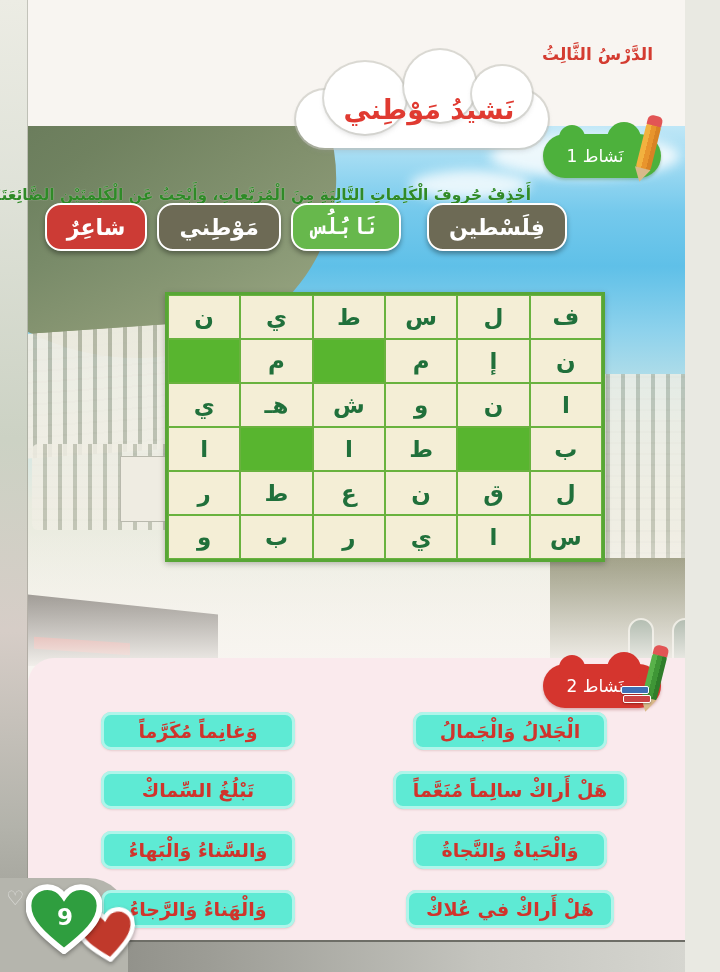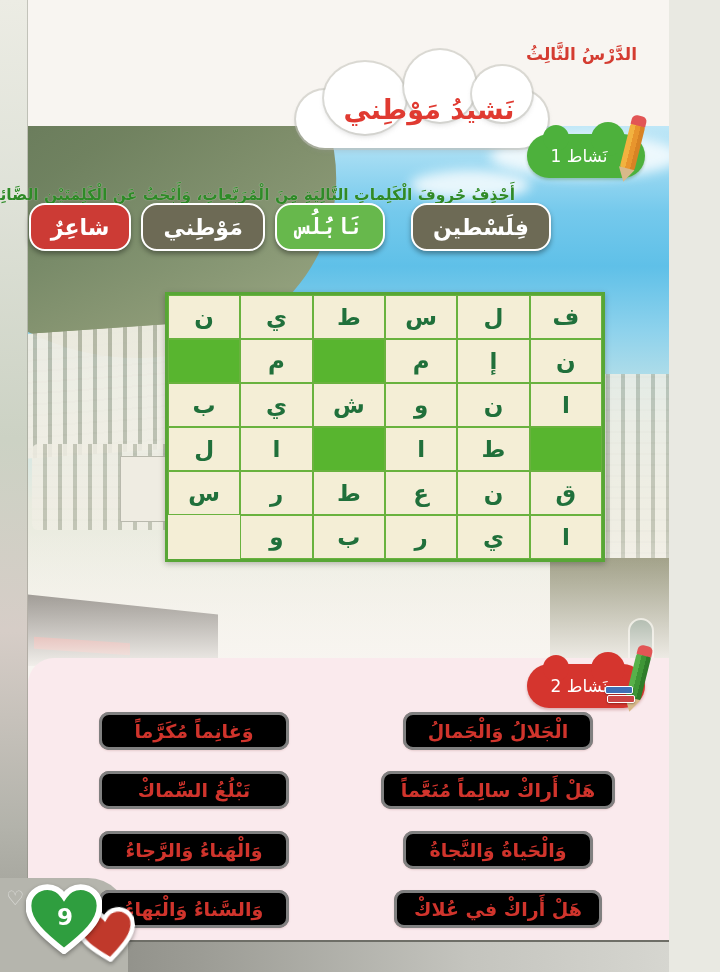--- a/index.html
+++ b/index.html
@@ -1,17 +1,17 @@
 <!DOCTYPE html>
 <html lang="ar"><head>
 <meta charset="utf-8">
 <style>
   html,body{margin:0;padding:0;background:#e9e9e2;}
   #page{position:relative;width:669px;height:972px;background:#f8f5f1;overflow:hidden;
-        font-family:"DejaVu Sans",sans-serif;}
+        font-family:"DejaVu Sans",sans-serif;padding-left:16px;}
   #page *{box-sizing:border-box;}
   .abs{position:absolute;}
 
   
   .strip{left:0;top:0;width:28px;height:100%;z-index:2;
     background:linear-gradient(180deg,#ecece4 0%,#dfe2d8 20%,#ccd2c4 45%,#d6cdc7 65%,#b3b3ab 85%,#97978f 100%);
     border-right:1px solid rgba(120,120,110,.35);}
 
   
   .lesson{top:44px;right:32px;color:#d43c31;font-weight:bold;font-size:17px;z-index:4;direction:rtl;}
@@ -95,21 +95,21 @@
       color:#2f7d2a;font-weight:bold;font-size:19px;z-index:5;}
   .answer .prompt{white-space:nowrap;}
   .blank{border-bottom:2px dotted #6b6b6b;height:24px;}
   .blank1{width:115px;}
   .blank2{width:195px;}
 
   
   .pink{left:28px;top:658px;right:0;bottom:30px;background:#faeaed;border-radius:26px 0 0 0;z-index:2;}
   .cols{top:712px;bottom:44px;left:55px;right:32px;display:flex;direction:rtl;gap:26px;z-index:5;}
   .col{flex:1;display:flex;flex-direction:column;justify-content:space-between;align-items:center;}
-  .pbox{background:#000000;border-radius:10px;padding:8px 20px;min-width:68%;text-align:center;
+  .pbox{background:#5eead4;border-radius:10px;padding:8px 20px;min-width:68%;text-align:center;
       box-shadow:inset 0 0 0 3px rgba(255,255,255,.5),0 1px 2px rgba(180,120,120,.25);
       color:#d0342c;font-weight:bold;font-size:19px;direction:rtl;white-space:nowrap;}
 
   
   .bar{left:0;right:0;bottom:0;height:32px;z-index:3;border-top:2px solid #6e6e67;
       background:linear-gradient(90deg,#82827b,#9c9c95 30%,#c4c4be 70%,#d6d6d0);}
   .corner{left:0;bottom:0;width:128px;height:94px;background:#b5b5ad;border-radius:0 40px 0 0;z-index:4;}
   .corner .h{position:absolute;color:rgba(255,255,255,.5);}
   .hearts{left:26px;bottom:8px;width:130px;height:92px;z-index:5;}
   .heart-svg{position:absolute;filter:drop-shadow(0 2px 2px rgba(0,0,0,.35));}
@@ -188,20 +188,21 @@
     <div class="cell">إ</div>
     <div class="cell">م</div>
     <div class="cell g"></div>
     <div class="cell">م</div>
     <div class="cell g"></div>
 
     <div class="cell">ا</div>
     <div class="cell">ن</div>
     <div class="cell">و</div>
     <div class="cell">ش</div>
+    <div class="cell">هـ</div>
     <div class="cell">ي</div>
 
     <div class="cell">ب</div>
     <div class="cell g"></div>
     <div class="cell">ط</div>
     <div class="cell">ا</div>
     <div class="cell g"></div>
     <div class="cell">ا</div>
 
     <div class="cell">ل</div>
@@ -233,22 +234,22 @@
   <div class="abs cols">
     <div class="col">
       <div class="pbox">الْجَلالُ وَالْجَمالُ</div>
       <div class="pbox">هَلْ أَراكْ سالِماً مُنَعَّماً</div>
       <div class="pbox">وَالْحَياةُ وَالنَّجاةُ</div>
       <div class="pbox">هَلْ أَراكْ في عُلاكْ</div>
     </div>
     <div class="col">
       <div class="pbox">وَغانِماً مُكَرَّماً</div>
       <div class="pbox">تَبْلُغُ السِّماكْ</div>
+      <div class="pbox">وَالسَّناءُ وَالْبَهاءُ</div>
       <div class="pbox">وَالْهَناءُ وَالرَّجاءُ</div>
-      <div class="pbox">وَالسَّناءُ وَالْبَهاءُ</div>
     </div>
   </div>
 
   <div class="abs bar"></div>
   <div class="abs corner">
     <span class="h" style="left:6px;top:8px;font-size:20px;">♡</span>
     <span class="h" style="left:78px;top:40px;font-size:14px;">♡</span>
   </div>
   <div class="abs hearts">
     <svg class="heart-svg hred" viewBox="0 0 32 30">

